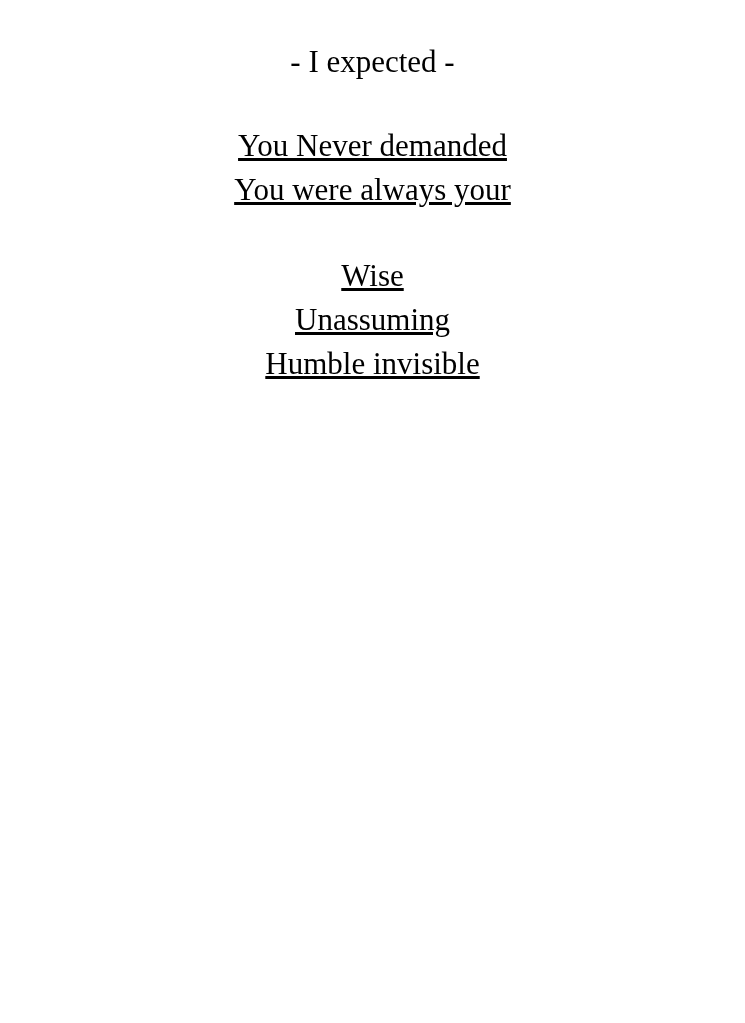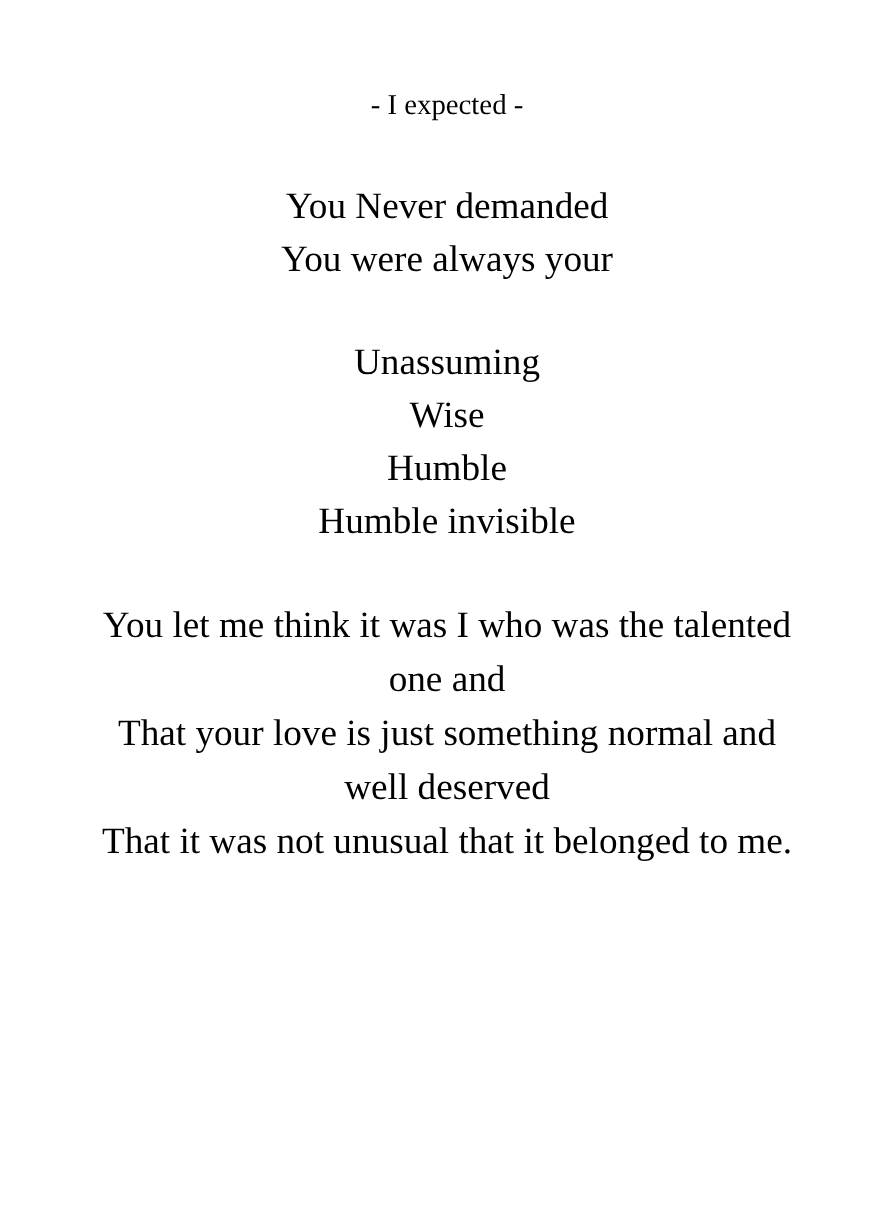--- a/index.html
+++ b/index.html
@@ -19,28 +19,29 @@
     width: 745px;
     height: 1023px;
     box-sizing: border-box;
     padding: 0 40px;
   }
   .poem {
     width: 100%;
     text-align: center;
   }
   .poem-title {
-    font-size: 24px;
+    font-size: 31px;
     line-height: 44px;
-    margin-top: 66px;
+    margin-top: 40px;
     white-space: pre;
   }
   .stanza {
     font-size: 31px;
     line-height: 44px;
+    text-decoration: underline;
   }
   .stanza .line {
     display: block;
     white-space: pre-wrap;
   }
   .gap-1 { height: 40px; }
   .gap-2 { height: 42px; }
   .gap-3 { height: 42px; }
   .gap-4 { height: 90px; }
   .stanza-wide {
@@ -60,33 +61,27 @@
     <div class="gap-1"></div>
 
     <div class="stanza">
       <span class="line">You Never demanded</span>
       <span class="line">You were always your</span>
     </div>
 
     <div class="gap-2"></div>
 
     <div class="stanza">
+      <span class="line">Wise</span>
       <span class="line">Unassuming</span>
-      <span class="line">Wise</span>
-      <span class="line">Humble</span>
       <span class="line">Humble invisible</span>
     </div>
 
     <div class="gap-3"></div>
 
-    <div class="stanza stanza-wide">
-      <span class="line">You let me think it was I who was the talented one and</span>
-      <span class="line">That your love is just something normal and well deserved</span>
-      <span class="line">That it was not unusual that it belonged to me.</span>
-    </div>
 
     <div class="gap-4"></div>
 
     <div class="stanza">
     </div>
 
   </div>
 </div>
 
 </body></html>

